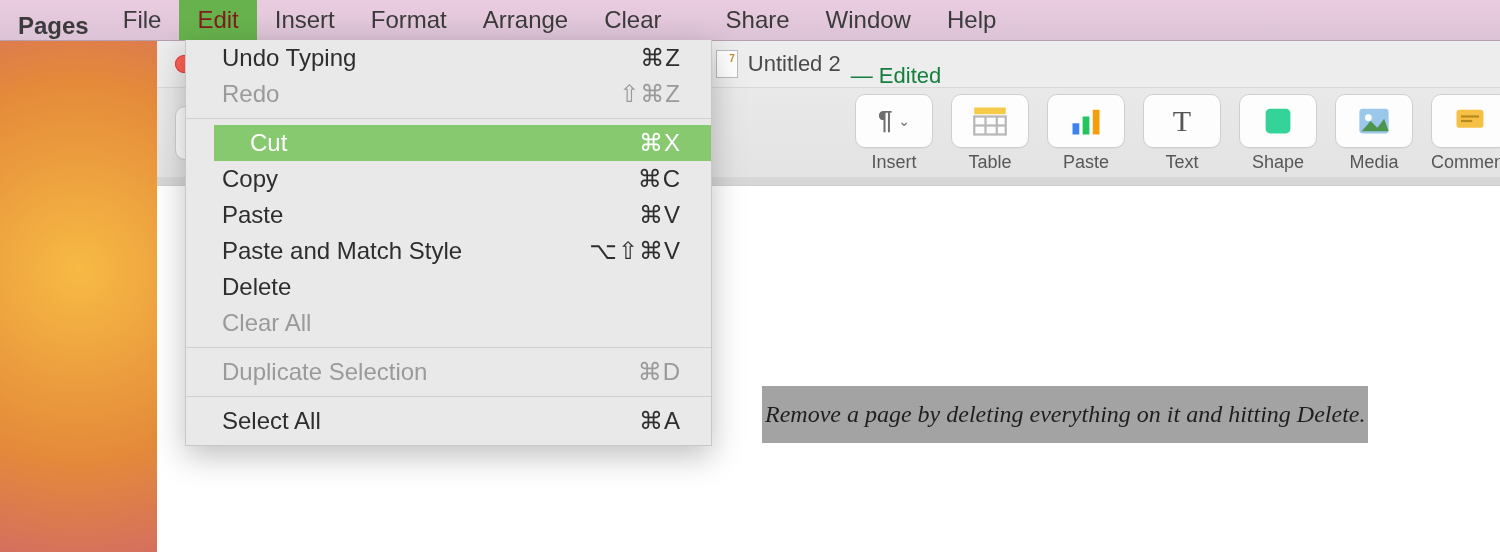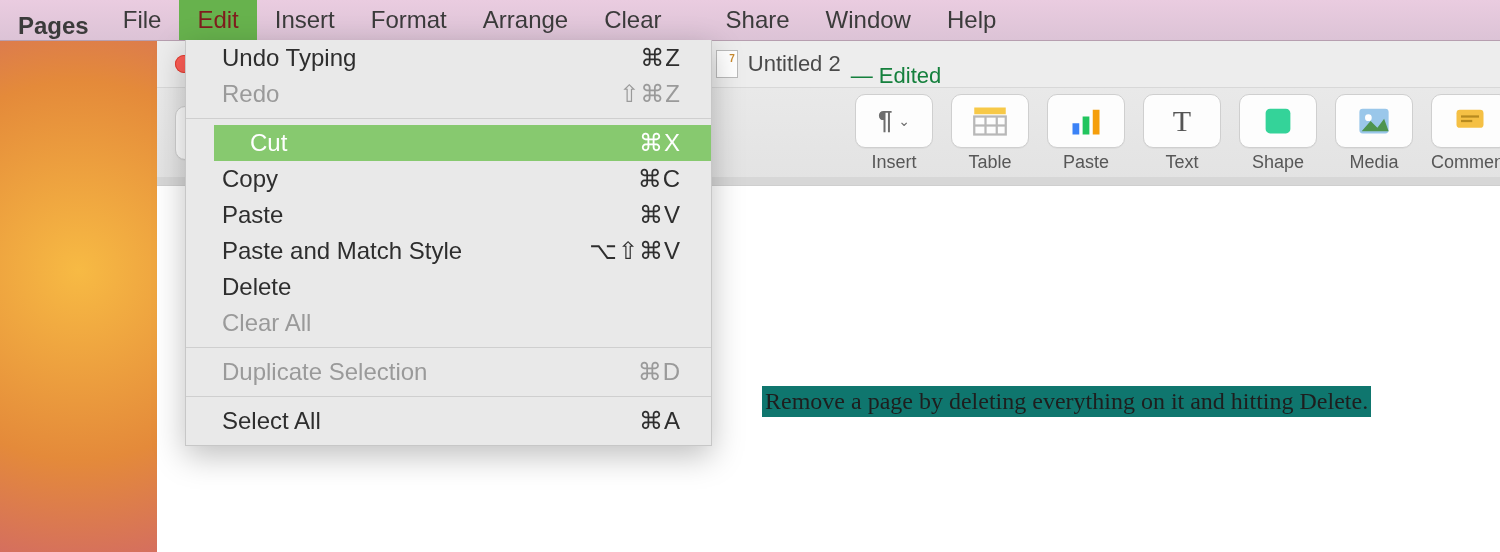--- a/index.html
+++ b/index.html
@@ -225,23 +225,24 @@
     background: #fff;
     border-top: 1px solid #cfcfcf;
   }
   .page .body-text {
     position: absolute;
     top: 200px;
     left: 605px;
     font-family: Georgia, "Times New Roman", serif;
     font-size: 24px;
     color: #1e1e1e;
-    background: #0f766e;
-    padding: 2px 3px;
+    background: #a3a3a3;
+    padding: 15px 3px;
     white-space: nowrap;
+    font-style: italic;
   }
 
   
   .btn svg { width: 36px; height: 36px; }
   .btn .chev { margin-left:6px; }
 </style>
 </head>
 <body>
 
 <div class="desktop"></div>

